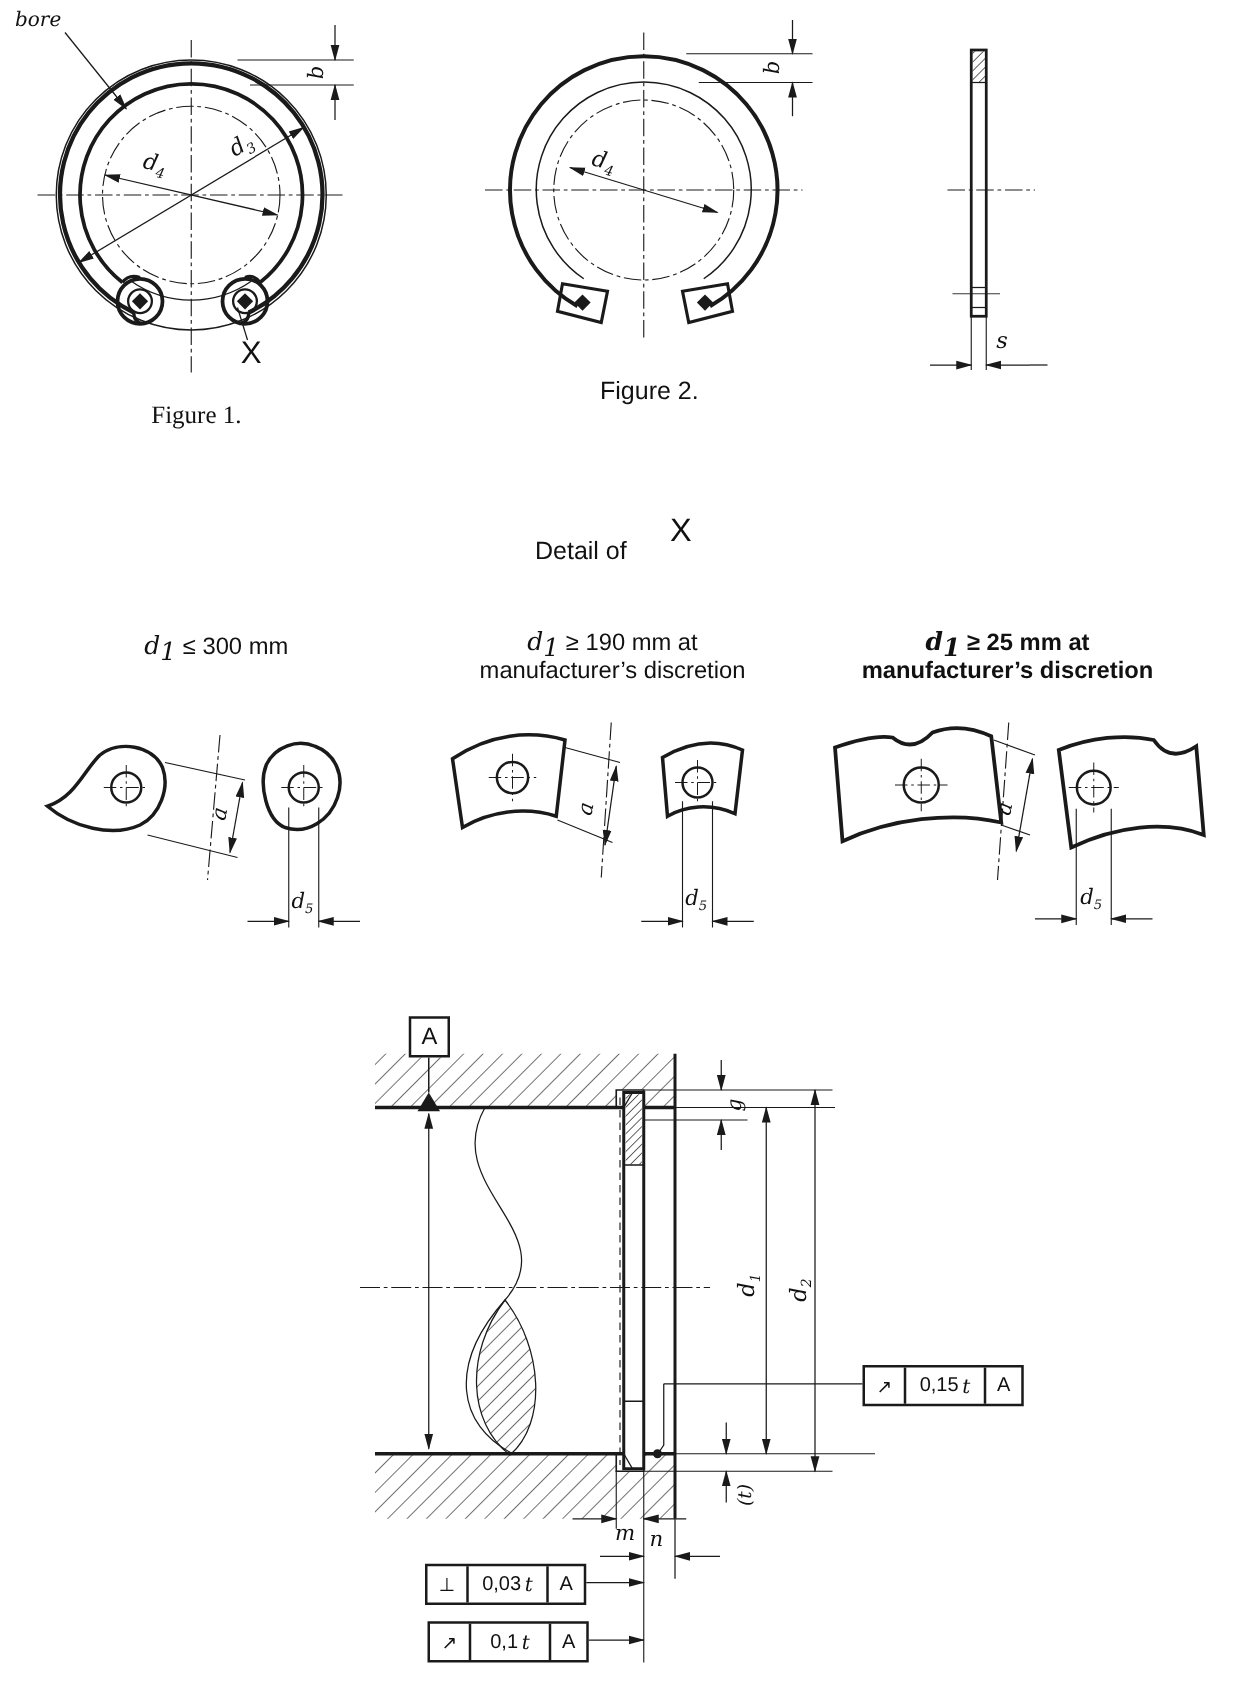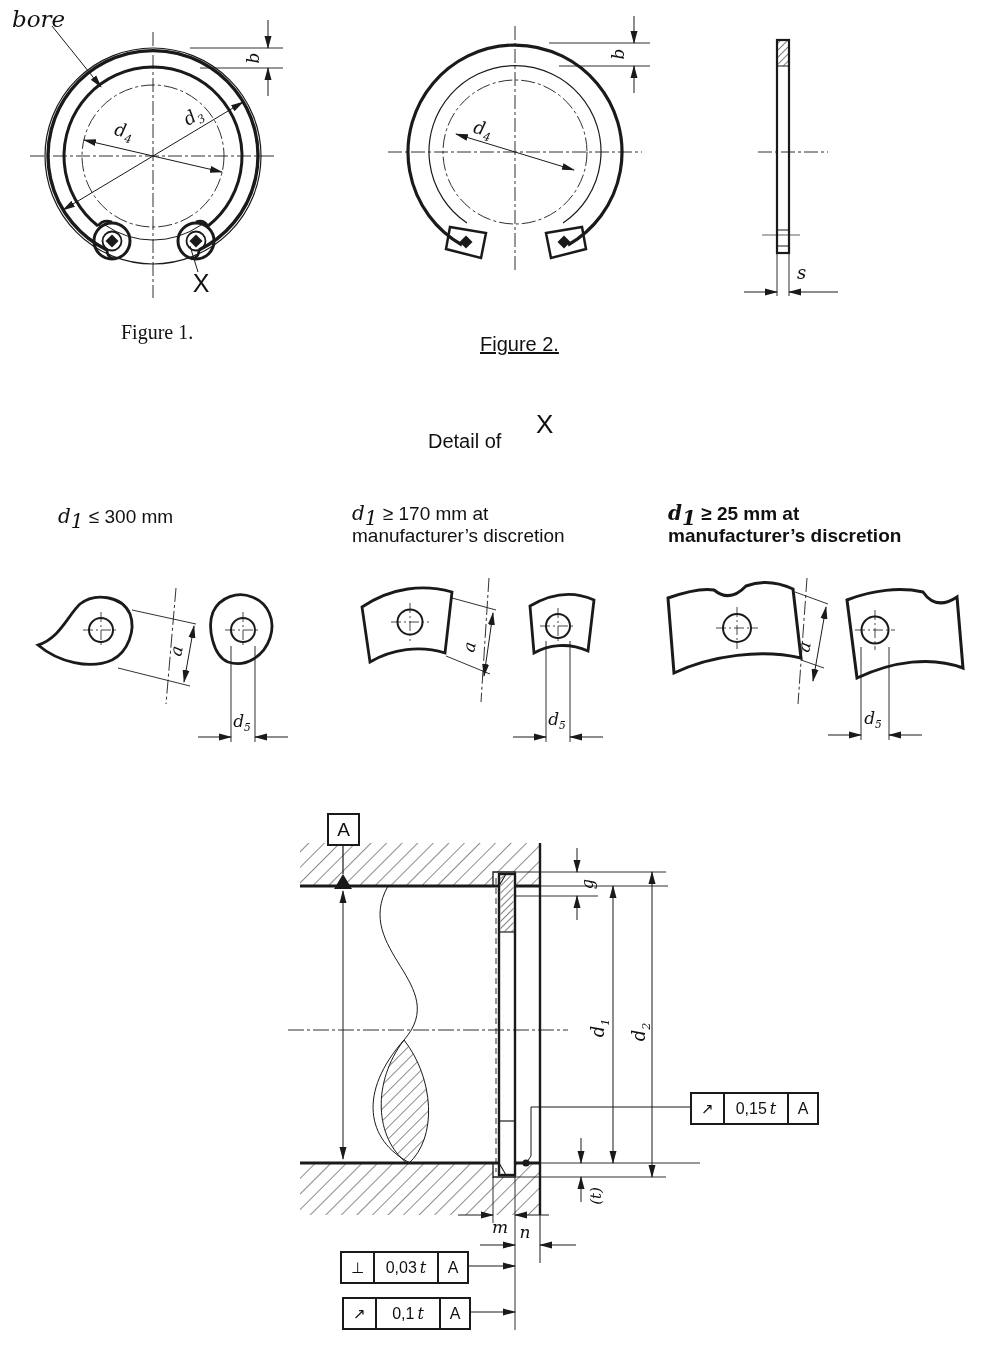--- a/index.html
+++ b/index.html
@@ -5,21 +5,21 @@
   html,body{margin:0;padding:0;background:#fff;}
   .page{position:relative;width:988px;height:1350px;background:#fff;overflow:hidden;
         font-family:"Liberation Sans",sans-serif;color:#111;}
   svg{position:absolute;left:0;top:0;}
   .lbl{position:absolute;white-space:nowrap;color:#111;}
   .ctr{transform:translate(-50%,-50%);}
   .r90{transform:translate(-50%,-50%) rotate(-90deg);}
   .r79{transform:translate(-50%,-50%) rotate(-79deg);}
   .ds{font-family:"DejaVu Serif",serif;font-style:italic;}
   sub{font-size:62%;line-height:0;}
-  .heading{font-size:19px;line-height:22px;}
+  .heading{font-size:19px;text-align:center;line-height:22px;}
   .heading .ds{font-size:20px;}
   .cap{font-size:20px;}
   .datumbox{position:absolute;width:29px;height:29px;border:2.2px solid #1a1a1a;
             display:flex;align-items:center;justify-content:center;font-size:19px;background:#fff;}
   .fcf{position:absolute;display:flex;height:29px;border:2px solid #1a1a1a;background:#fff;}
   .fcf .cell{display:flex;align-items:center;justify-content:center;font-size:16px;}
   .fcf .cell+.cell{border-left:2px solid #1a1a1a;}
   .fcf .sym{width:31px;font-family:"DejaVu Sans",sans-serif;font-size:15px;}
   .fcf .val{width:62px;text-align:right;}
   .fcf .dat{width:28px;}
@@ -226,43 +226,43 @@
     <path d="M576,1245 H540" stroke-width="1" marker-end="url(#ae)"></path>
 
     <path d="M692,1107 H531 M531,1107 V1156 L527,1162" stroke-width="1"></path>
     <circle cx="526" cy="1163" r="3.6" fill="#1a1a1a" stroke="none"></circle>
     <path d="M462,1266 H515" stroke-width="1" marker-end="url(#ae)"></path>
     <path d="M462,1312 H515" stroke-width="1" marker-end="url(#ae)"></path>
   </g>
   </g>
 </svg>
 
-<div class="lbl ds" style="left:12px;top:6px;font-size:23px;text-align:right;">bore</div>
+<div class="lbl ds" style="left:12px;top:6px;font-size:16px;text-align:right;">bore</div>
 
 <span class="lbl ctr" style="left:124px;top:131px;transform:translate(-50%,-50%) rotate(13deg);font-size:18px;"><span class="ds">d</span><sub class="ds">4</sub></span>
 <span class="lbl ctr" style="left:193px;top:116px;transform:translate(-50%,-50%) rotate(-31deg);font-size:18px;"><span class="ds">d</span><sub class="ds">3</sub></span>
 <span class="lbl r90 ds dim17" style="left:253px;top:58px;">b</span>
 <span class="lbl ctr" style="left:201px;top:283px;font-size:25px;">X</span>
 <div class="lbl cap" style="left:121px;top:321px;font-family:Liberation Serif, serif;">Figure 1.</div>
 
 <span class="lbl ctr" style="left:483px;top:129px;transform:translate(-50%,-50%) rotate(14deg);font-size:18px;"><span class="ds">d</span><sub class="ds">4</sub></span>
 <span class="lbl r90 ds dim17" style="left:618px;top:54px;">b</span>
-<div class="lbl cap" style="left:480px;top:333px;text-decoration:underline;">Figure 2.</div>
+<div class="lbl cap" style="left:480px;top:302px;">Figure 2.</div>
 
 <span class="lbl ds" style="left:797px;top:262px;font-size:18px;">s</span>
 
 <div class="lbl cap" style="left:428px;top:430px;">Detail of</div>
 <div class="lbl" style="left:536px;top:409px;font-size:26px;">X</div>
 
 <div class="lbl heading" style="left:58px;top:505px;width:230px;">
   <span class="ds">d</span><sub class="ds">1</sub><span> ≤  300 mm</span>
   <div></div>
 </div>
 <div class="lbl heading" style="left:352px;top:502px;width:276px;">
-  <span class="ds">d</span><sub class="ds">1</sub><span> ≥ 170 mm at</span>
+  <span class="ds">d</span><sub class="ds">1</sub><span> ≥ 190 mm at</span>
   <div>manufacturer’s discretion</div>
 </div>
 <div class="lbl heading" style="left:668px;top:502px;width:276px;font-weight:bold;">
   <span class="ds">d</span><sub class="ds">1</sub><span> ≥ 25 mm at</span>
   <div>manufacturer’s discretion</div>
 </div>
 
 <span class="lbl r79 ds dim17" style="left:176px;top:651px;">a</span>
 <span class="lbl r79 ds dim17" style="left:469px;top:647px;">a</span>
 <span class="lbl r79 ds dim17" style="left:804px;top:647px;">a</span>

